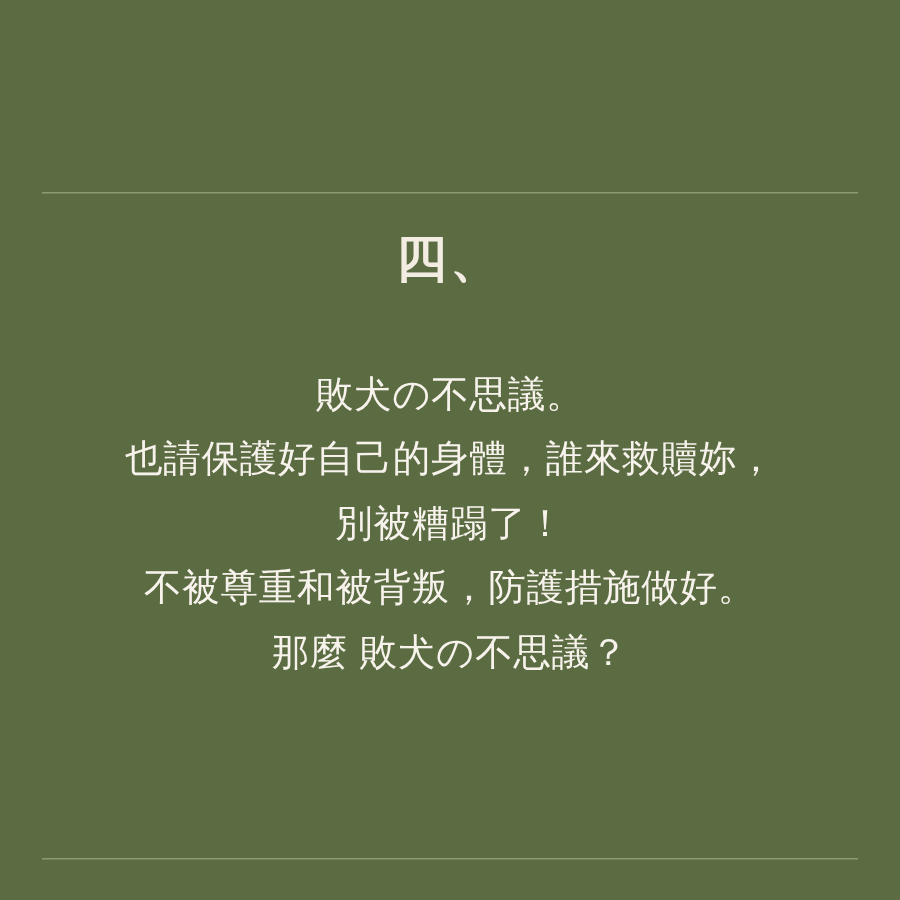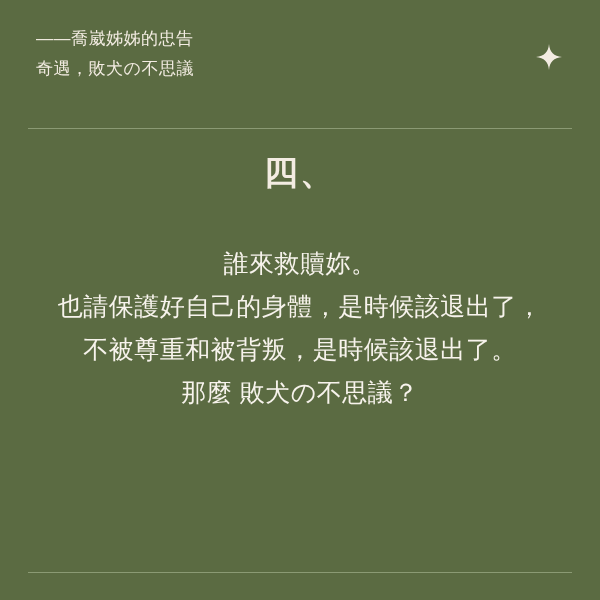--- a/index.html
+++ b/index.html
@@ -93,38 +93,28 @@
   .body-line {
     display: block;
     white-space: nowrap;
   }
 </style>
 </head>
 <body>
 
 <div class="card">
 
-  <div class="header">
-    <div class="header-lines">
-      <span class="header-line">——喬崴姊姊的忠告</span>
-      <span class="header-line">奇遇，敗犬の不思議</span>
-    </div>
-    <div class="sparkle">
-      <svg width="26" height="26" viewBox="0 0 26 26" aria-hidden="true">
-        <path d="M13 0 C13.8 8.2 17.8 12.2 26 13 C17.8 13.8 13.8 17.8 13 26 C12.2 17.8 8.2 13.8 0 13 C8.2 12.2 12.2 8.2 13 0 Z" fill="#f3ece2"></path>
-      </svg>
-    </div>
-  </div>
 
   <div class="divider"></div>
 
   <div class="section-number">四、</div>
 
   <div class="body-text">
-    <span class="body-line">誰來救贖妳。</span>
-    <span class="body-line">也請保護好自己的身體，是時候該退出了，</span>
-    <span class="body-line">不被尊重和被背叛，是時候該退出了。</span>
+    <span class="body-line">敗犬の不思議。</span>
+    <span class="body-line">也請保護好自己的身體，誰來救贖妳，</span>
+    <span class="body-line">別被糟蹋了！</span>
+    <span class="body-line">不被尊重和被背叛，防護措施做好。</span>
     <span class="body-line">那麼 敗犬の不思議？</span>
   </div>
 
   <div class="divider-bottom"></div>
 
 </div>
 
 </body></html>

